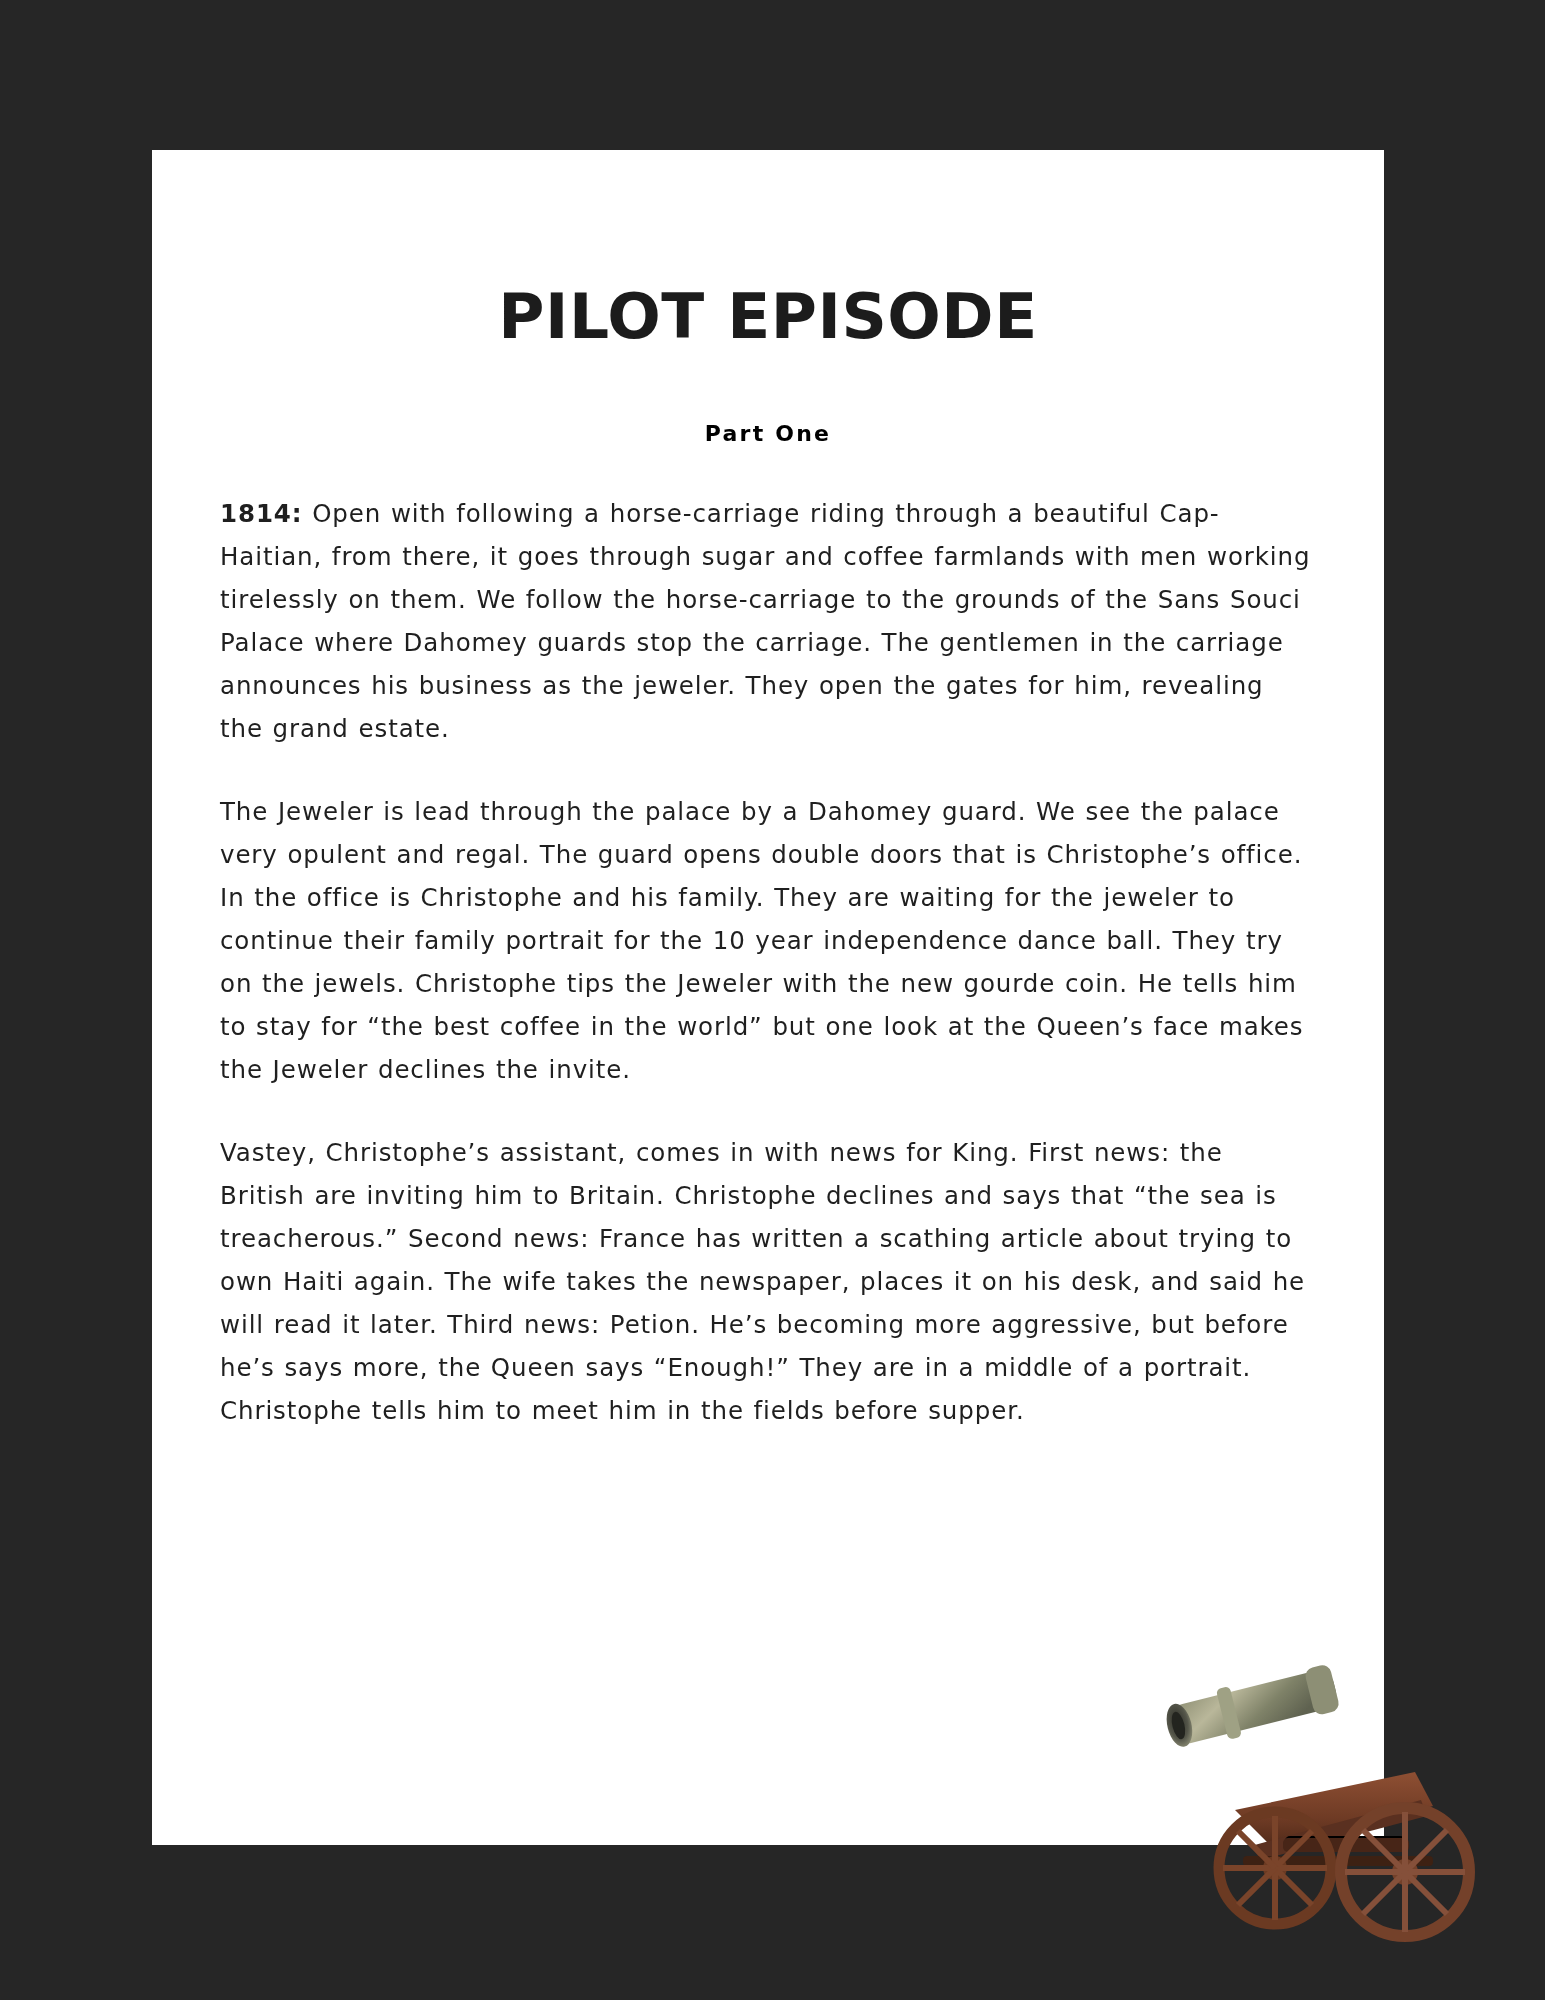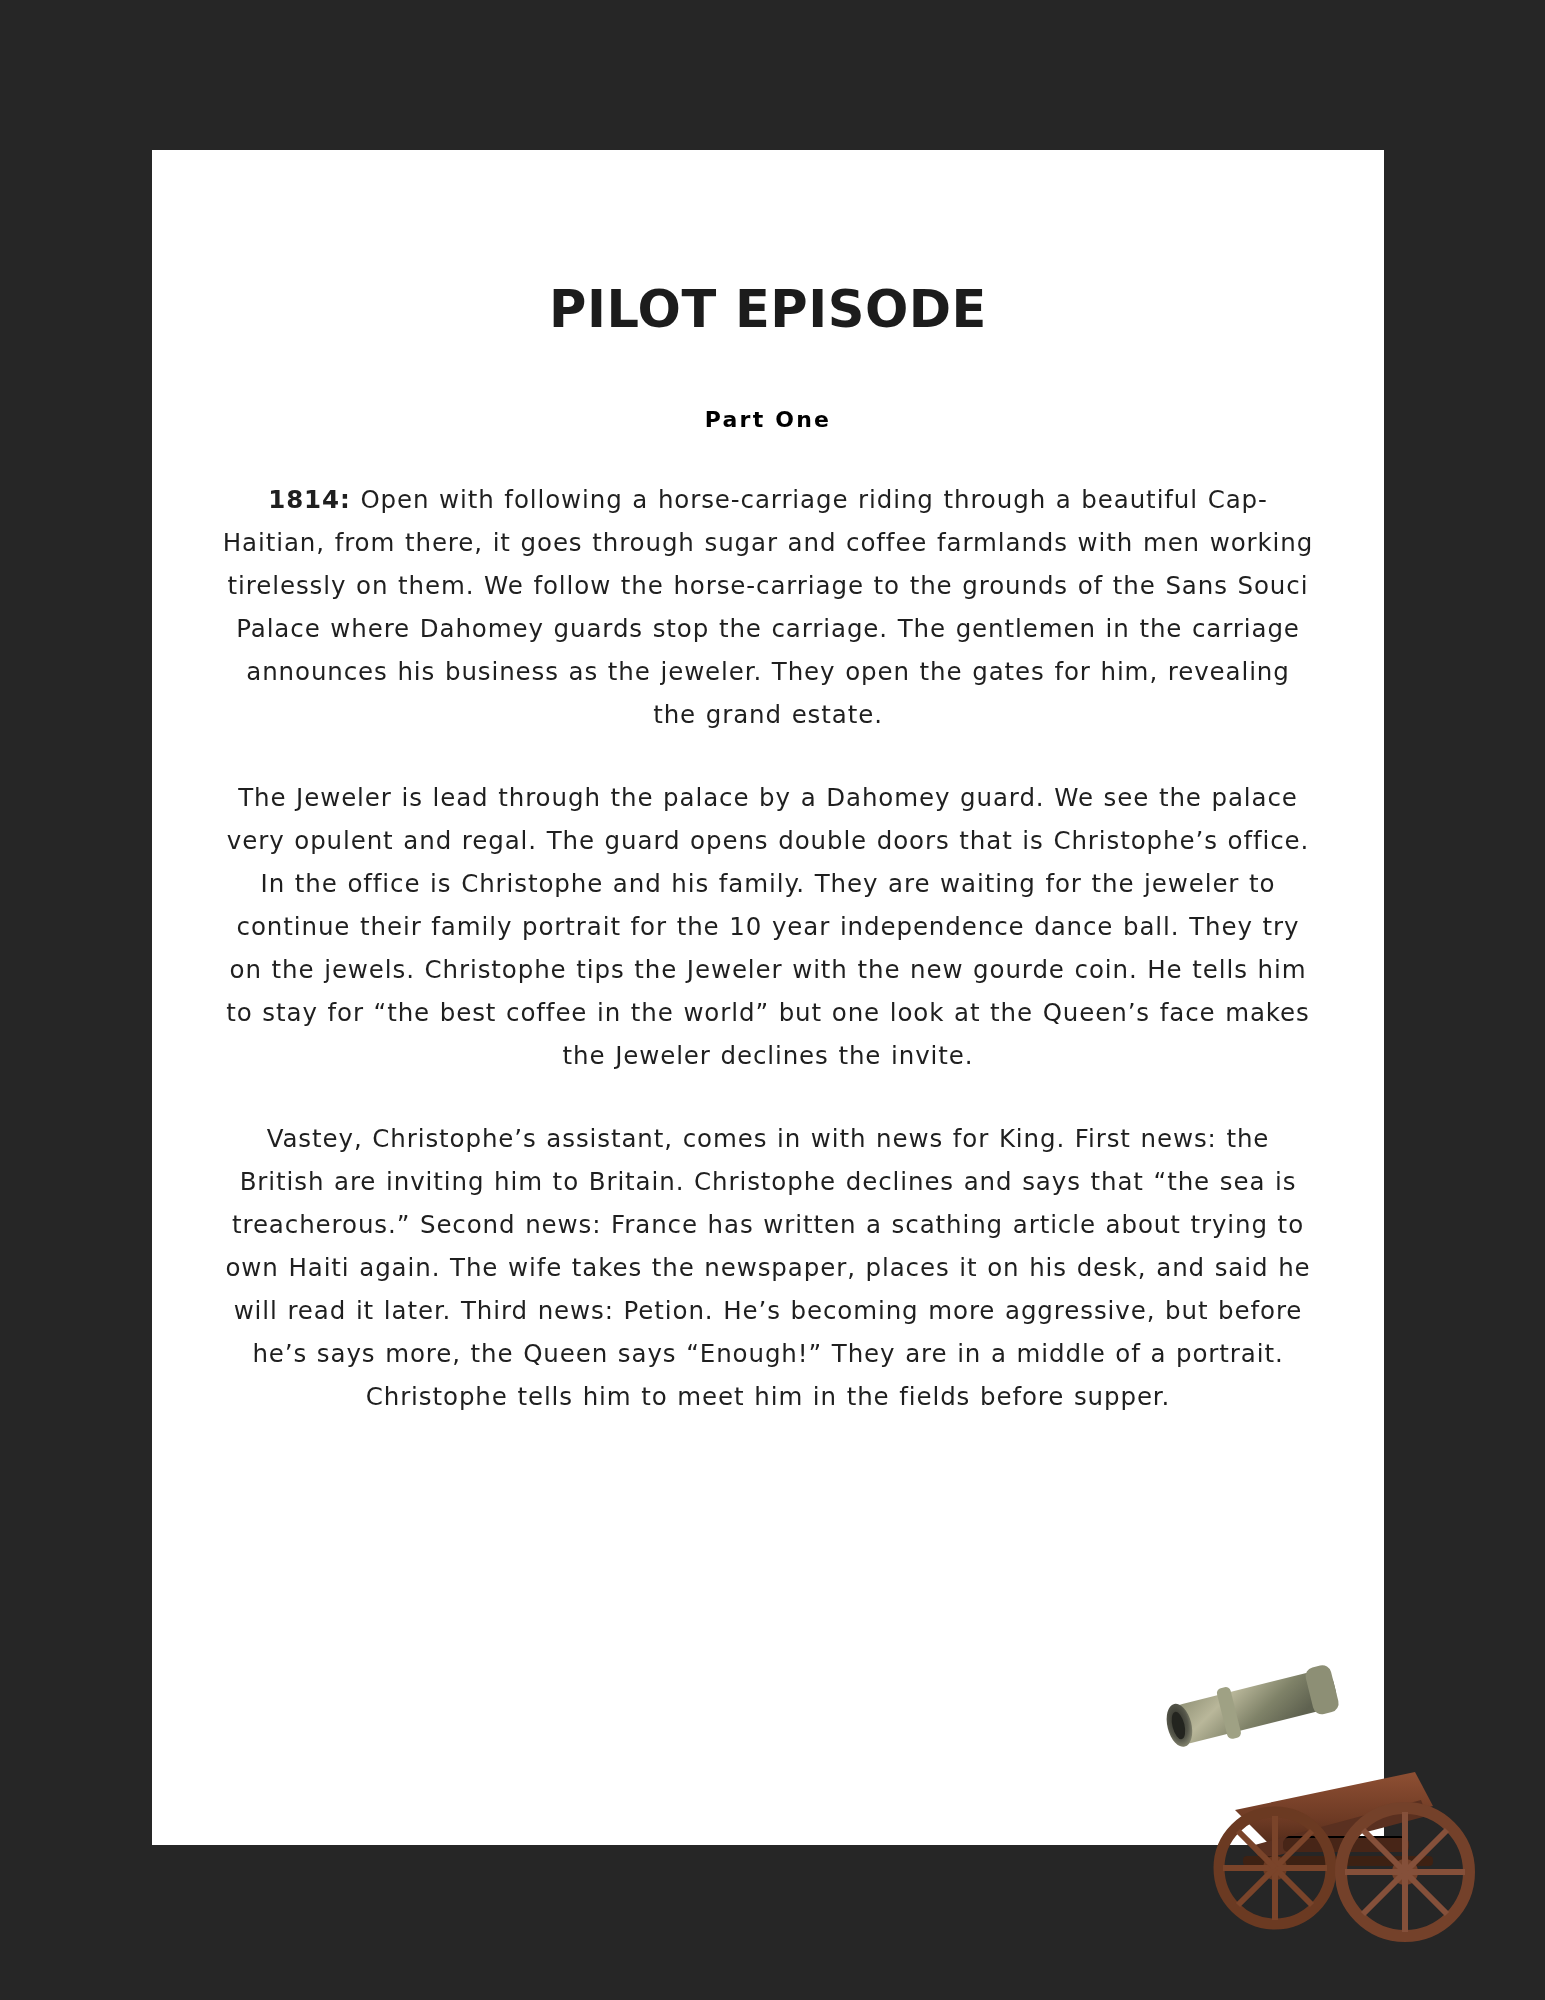--- a/index.html
+++ b/index.html
@@ -24,21 +24,21 @@
     left: 152px;
     top: 150px;
     width: 1232px;
     height: 1695px;
     background: #ffffff;
     box-sizing: border-box;
     padding: 60px 68px 40px 68px;
   }
   .doc-title {
     text-align: center;
-    font-size: 51px;
+    font-size: 63px;
     font-weight: 700;
     letter-spacing: 0.5px;
     color: #1c1c1c;
     margin: 70px 0 0 0;
     font-family: "DejaVu Sans", sans-serif;
   }
   .doc-subtitle {
     text-align: center;
     font-size: 22px;
     font-weight: 700;
@@ -48,21 +48,21 @@
   }
   .body-block {
     margin-top: 46px;
   }
   .para {
     font-size: 24.5px;
     line-height: 43px;
     letter-spacing: 0.9px;
     color: #1f1f1f;
     margin: 0 0 40px 0;
-    text-align: center;
+    text-align: left;
     word-spacing: 1px;
   }
   .para:last-child {
     margin-bottom: 0;
   }
   .year-label {
     font-weight: 700;
   }
   .cannon-wrap {
     position: absolute;

